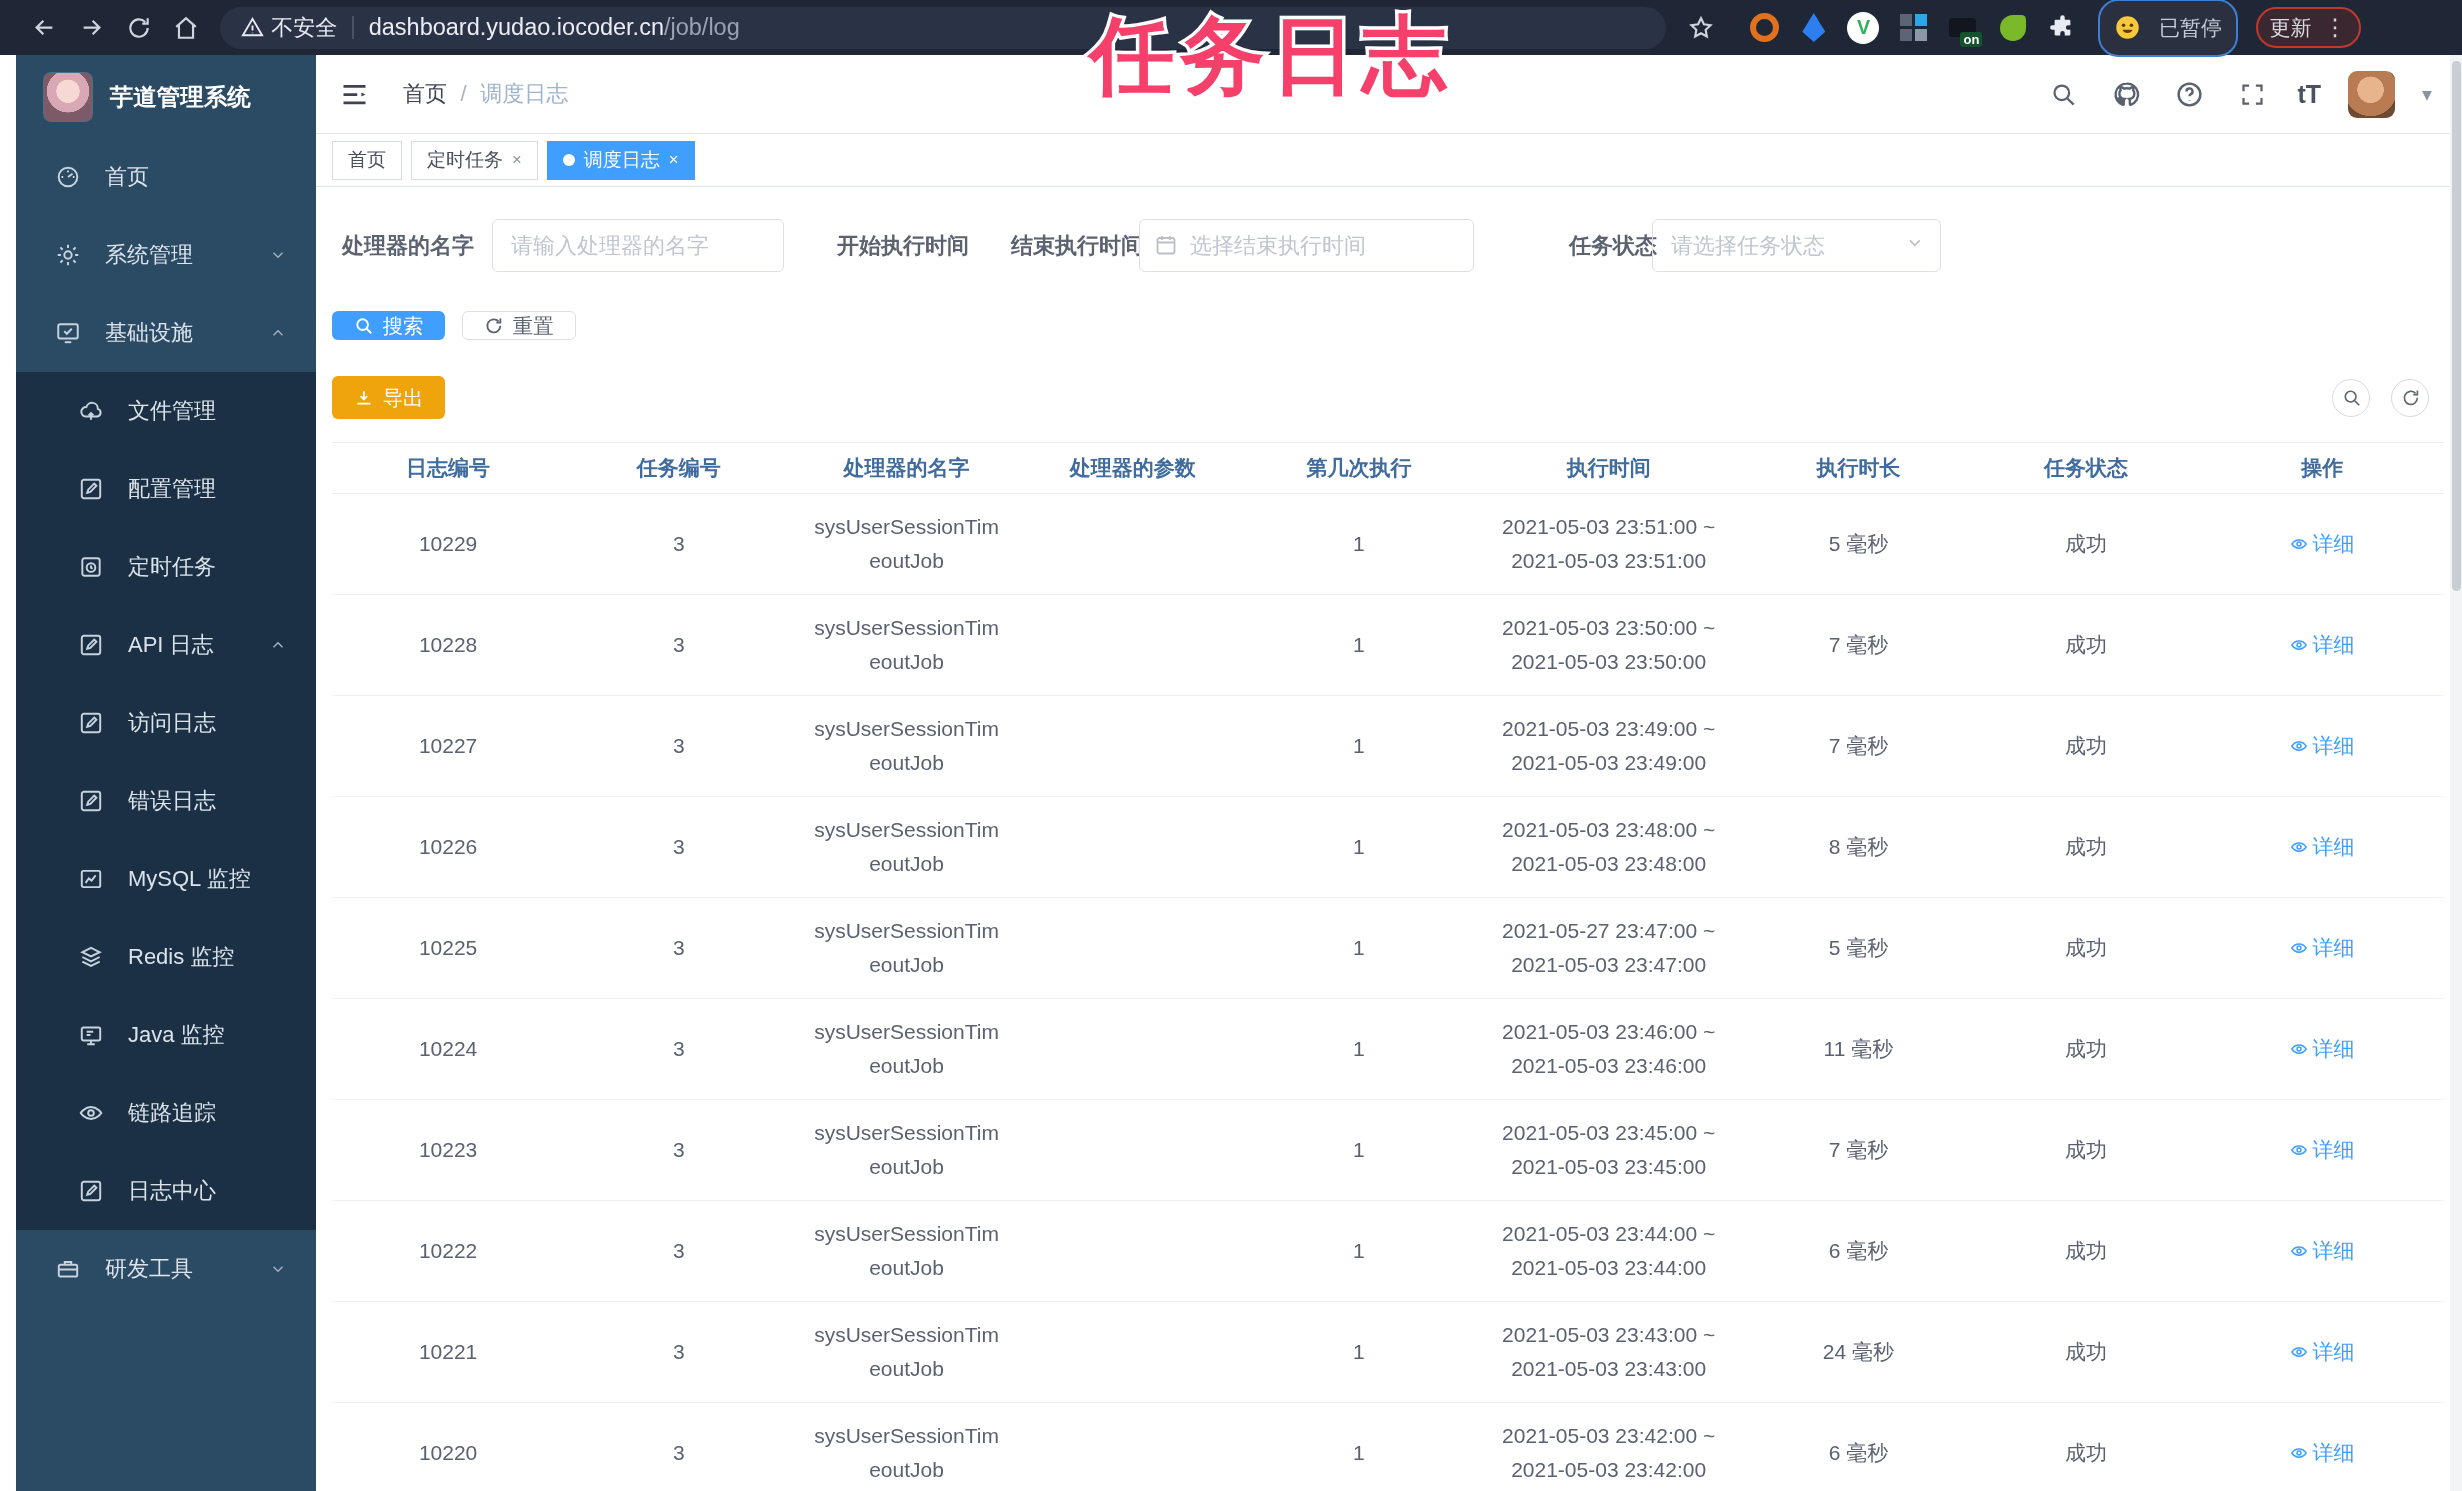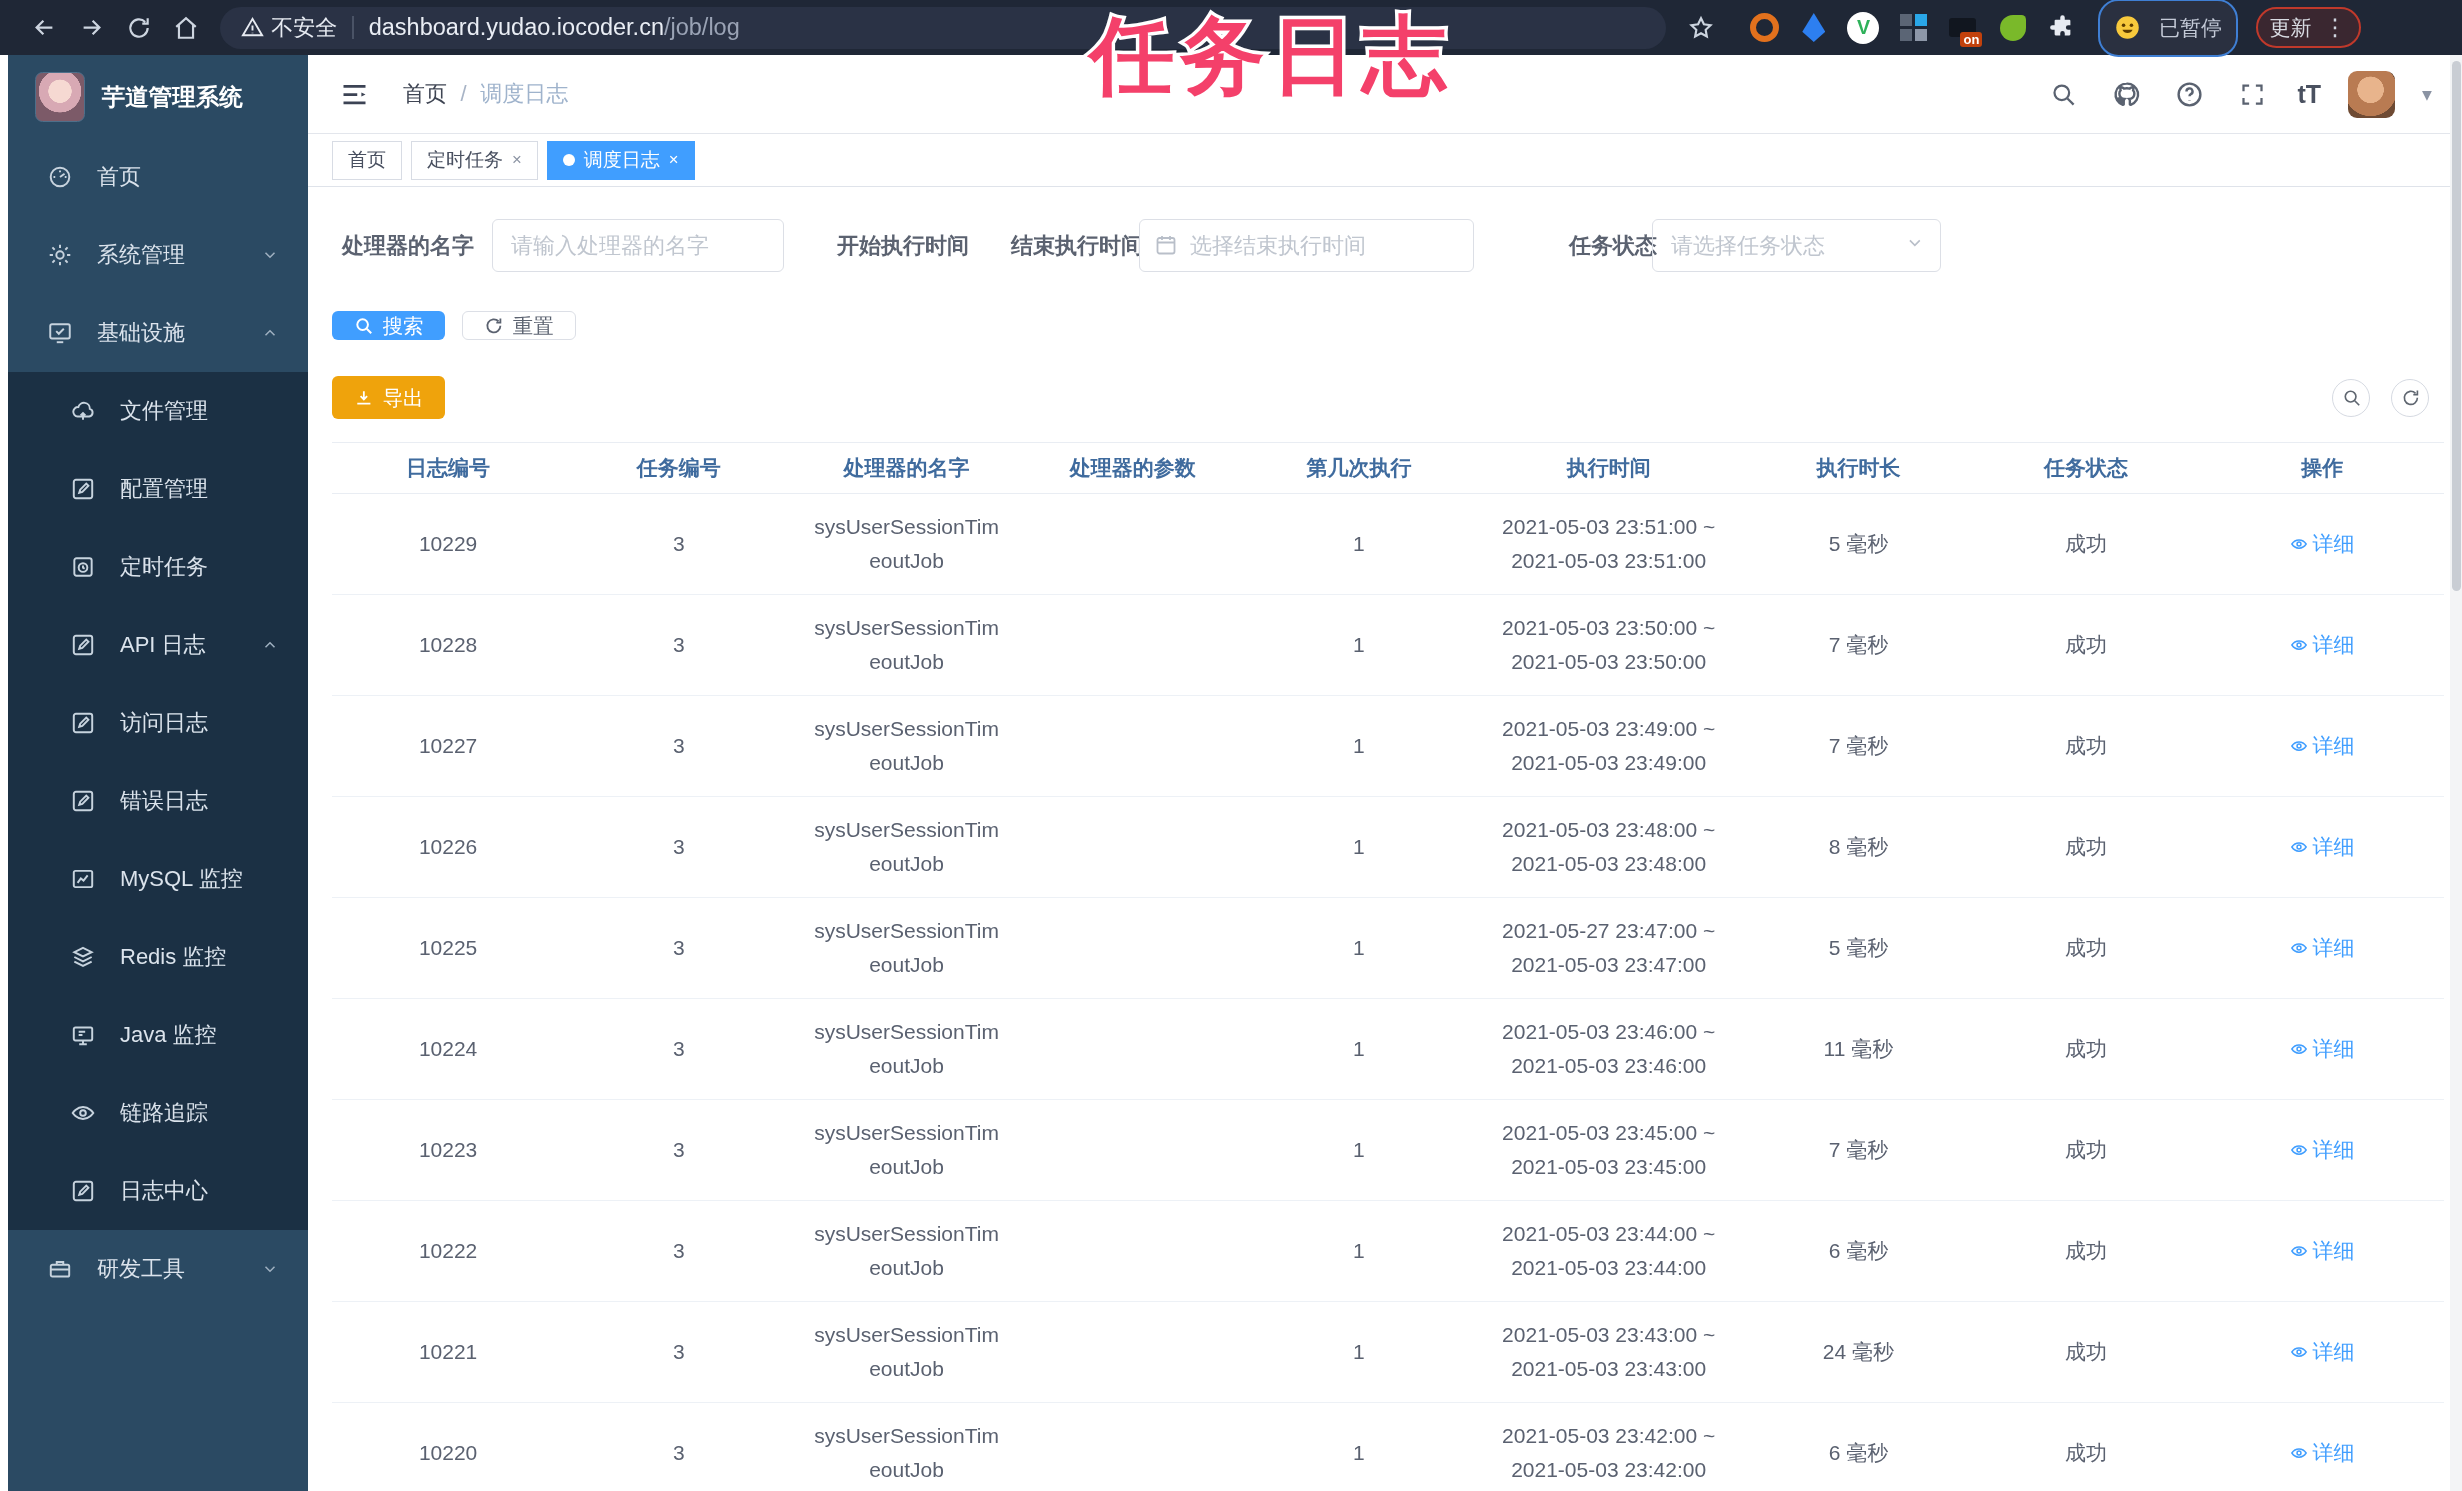--- a/index.html
+++ b/index.html
@@ -17,21 +17,21 @@
   .ext-zone { display:flex; align-items:center; gap:16.7px; margin-left:23px; }
   .extic { width:33px; height:33px; display:flex; align-items:center; justify-content:center; position:relative; flex:0 0 auto; }
   .pill-paused { margin-left:19.7px; height:58px; border:2.3px solid #3f7fd4; border-radius:20.4px; background:#2a3040; display:flex; align-items:center; gap:18px; padding:0 13.6px; color:#c3c9d6; font-size:21px; flex:0 0 auto; }
   .pill-update { margin-left:18px; height:41px; border:2.3px solid #c0392b; border-radius:20.4px; background:#3a2730; display:flex; align-items:center; gap:12px; padding:0 12px; color:#d8dbe2; font-size:21px; flex:0 0 auto; }
   .vdots { color:#cfd5df; font-size:23px; letter-spacing:0; line-height:0.6; }
 
   
   .watermark { position:absolute; left:1029px; top:-3px; z-index:50; pointer-events:none; }
 
   
-  .sidebar { position:absolute; left:8px; top:55px; width:300px; height:1437px; background:#2b4a63; color:#d7e0e9; z-index:2; }
+  .sidebar { position:absolute; left:16px; top:55px; width:300px; height:1437px; background:#2b4a63; color:#d7e0e9; z-index:2; }
   .logo-row { display:flex; align-items:center; gap:16.7px; padding:16.7px 0 16.7px 27px; }
   .logo-img { width:50px; height:50px; border-radius:7.6px; background:
       radial-gradient(circle at 50% 38%, #f6d9d2 0 30%, #d8a9b4 31% 55%, #7c5a68 56% 100%); border:1.5px solid #4e6f8a; }
   .logo-title { font-size:23.5px; font-weight:bold; color:#fff; white-space:nowrap; }
   .mitem { height:78px; display:flex; align-items:center; gap:23px; padding-left:39px; font-size:22px; color:#dbe3ec; position:relative; cursor:pointer; }
   .mitem .mi { width:27px; height:27px; flex:0 0 auto; color:#c7d3de; }
   .mitem .arrow { position:absolute; right:29px; color:#9fb0c0; }
   .submenu { background:#1b3044; }
   .submenu .mitem { padding-left:62px; }
   .submenu .mitem.lvl3 { }
@@ -146,21 +146,21 @@
     <div class="extic">
       <span style="display:grid;grid-template-columns:12px 12px;gap:3px">
         <span style="height:12px;background:#5b6575"></span>
           <span style="height:12px;background:#2aa7e8"></span>
         <span style="height:12px;background:#5b6575"></span>
           <span style="height:12px;background:#8d97a8"></span>
       </span>
     </div>
     <div class="extic">
       <span style="width:27px;height:19.7px;background:#11161f;border-radius:3px;display:block"></span>
-      <span style="position:absolute;bottom:-3px;right:-3px;background:#c2410c;color:#fff;font-size:13px;font-weight:bold;border-radius:3px;padding:0.8px 3px;line-height:1">on</span>
+      <span style="position:absolute;bottom:-3px;right:-3px;background:#14532d;color:#fff;font-size:13px;font-weight:bold;border-radius:3px;padding:0.8px 3px;line-height:1">on</span>
     </div>
     <div class="extic">
         <span style="width:26px;height:26px;background:#7ab92a;border-radius:50% 4.5px 50% 50%;display:block"></span>
       </div>
     <div class="extic">
       <svg width="27" height="27" viewBox="0 0 24 24" fill="#e7ebf2">
           <path d="M10 3a2 2 0 0 1 4 0v2h4a1 1 0 0 1 1 1v4h-2a2 2 0 0 0 0 4h2v4a1 1 0 0 1-1 1h-4v-2a2 2 0 0 0-4 0v2H6a1 1 0 0 1-1-1v-4H3a2 2 0 0 1 0-4h2V6a1 1 0 0 1 1-1h4V3z"></path>
         </svg>
     </div>
   </div>

